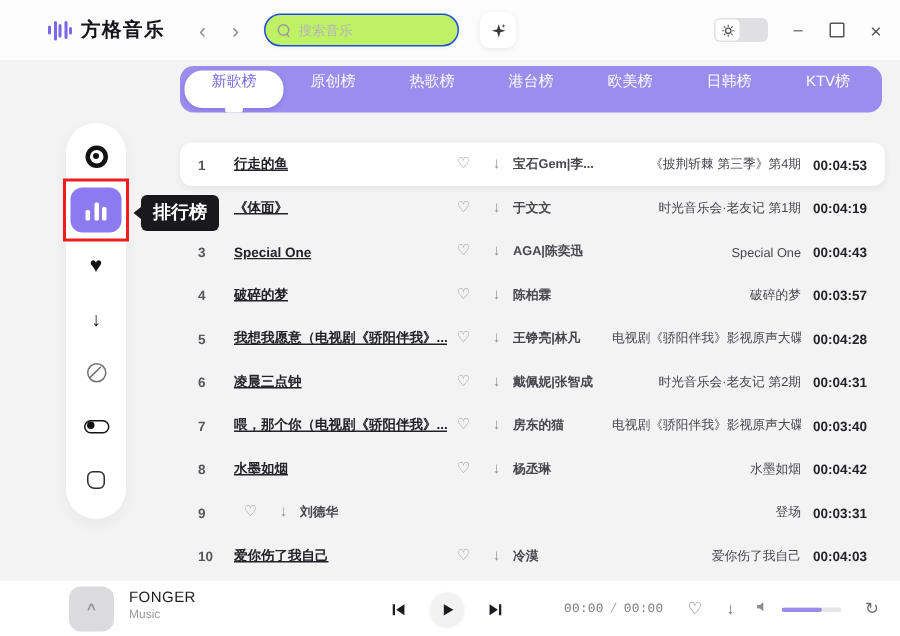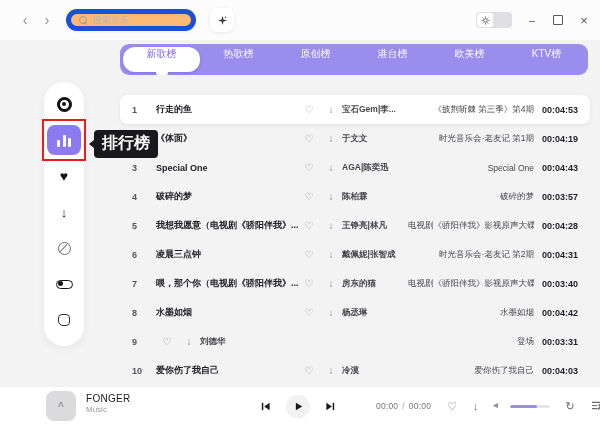--- a/index.html
+++ b/index.html
@@ -9,21 +9,21 @@
 
   
   .topbar { position:absolute; top:0; left:0; right:0; height:40px; background:#fcfcfc; display:flex; align-items:center; }
   .logo { display:flex; align-items:center; margin-left:32px; gap:6px; }
   .wave { display:flex; align-items:center; gap:1.5px; height:14px; }
   .wave i { width:2px; border-radius:2px; background:#7a66e6; display:block; }
   .wave i:nth-child(1){height:6px}.wave i:nth-child(2){height:13px}.wave i:nth-child(3){height:9px}.wave i:nth-child(4){height:12px}.wave i:nth-child(5){height:5px}
   .logo-text { font-size:13px; font-weight:700; color:#16161a; letter-spacing:1px; }
   .nav-btn { margin-left:18px; color:#8b8b8f; font-size:14px; line-height:1; cursor:pointer; width:14px; text-align:center; }
   .nav-btn + .nav-btn { margin-left:8px; }
-  .searchbox { margin-left:12px; width:130px; height:22px; background:#fdba74; border:5px solid #1d4ed8; border-radius:11px; box-shadow:0 1px 3px rgba(0,0,0,.04); display:flex; align-items:center; padding:0 8px; gap:5px; }
+  .searchbox { margin-left:12px; width:130px; height:22px; background:#bef264; border:1px solid #1d4ed8; border-radius:11px; box-shadow:0 1px 3px rgba(0,0,0,.04); display:flex; align-items:center; padding:0 8px; gap:5px; }
   .mag { position:relative; width:9px; height:9px; flex:0 0 auto; }
   .mag::before { content:""; position:absolute; left:0; top:0; width:6px; height:6px; border:1.2px solid #9a9aa0; border-radius:50%; }
   .mag::after { content:""; position:absolute; left:6px; top:6px; width:3px; height:1.2px; background:#9a9aa0; transform:rotate(45deg); transform-origin:0 0; }
   .searchbox input { border:none; outline:none; background:transparent; font-size:9px; color:#333; width:90px; }
   .searchbox input::placeholder { color:#b4b4ba; }
   .sparkle-btn { margin-left:14px; width:24px; height:24px; background:#fff; border-radius:7px; box-shadow:0 1px 4px rgba(0,0,0,.08); display:flex; align-items:center; justify-content:center; cursor:pointer; }
   .topbar-spacer { flex:1; }
   .theme-toggle { width:36px; height:16px; border-radius:4px; background:#e0e0e2; display:flex; align-items:center; padding:1px; cursor:pointer; }
   .theme-knob { width:16px; height:14px; background:#fff; border-radius:3px; display:flex; align-items:center; justify-content:center; }
   .winbtn { margin-left:14px; color:#55555a; font-size:11px; line-height:1; cursor:pointer; display:flex; align-items:center; justify-content:center; width:12px; height:12px; }
@@ -41,62 +41,72 @@
   .glyph-heart { font-size:14px; color:#121212; line-height:1; }
   .glyph-down { font-size:13px; color:#121212; line-height:1; }
   .ban { position:relative; width:13px; height:13px; border:1.3px solid #6f6f74; border-radius:50%; }
   .ban::after { content:""; position:absolute; left:50%; top:0; width:1.2px; height:10.5px; margin-left:-0.6px; background:#6f6f74; transform:rotate(45deg); }
   .toggle-ic { position:relative; width:17px; height:9px; border:1.3px solid #121212; border-radius:5px; }
   .toggle-ic::after { content:""; position:absolute; left:1px; top:0.8px; width:5px; height:5px; background:#121212; border-radius:50%; }
   .sq-ic { width:12px; height:12px; border:1.4px solid #2a2a2e; border-radius:4px 4px 4px 5px; }
 
   
   .annotation-box { position:absolute; left:42px; top:119px; width:44px; height:42px; border:2px solid #ee1d1d; z-index:5; pointer-events:none; }
-  .tooltip { position:absolute; left:94px; top:130px; background:#19191c; color:#fff; font-size:16px; font-weight:600; padding:3px 8px 4px; border-radius:4px; z-index:5; white-space:nowrap; }
+  .tooltip { position:absolute; left:94px; top:130px; background:#19191c; color:#fff; font-size:12px; font-weight:600; padding:3px 8px 4px; border-radius:4px; z-index:5; white-space:nowrap; }
   .tooltip-arrow { position:absolute; left:-5px; top:50%; margin-top:-4px; width:0; height:0; border-top:4px solid transparent; border-bottom:4px solid transparent; border-right:5px solid #19191c; }
 
   
   .tabbar { position:absolute; left:120px; top:44px; width:468px; height:31px; background:#9b8dee; border-radius:9px; display:flex; align-items:stretch; padding:3px; }
   .tab { position:relative; flex:1; display:flex; justify-content:center; font-size:10px; font-weight:400; color:rgba(255,255,255,.96); cursor:pointer; border-radius:12px; }
   .tab.active { background:#fff; color:#7b68e8; box-shadow:0 1px 3px rgba(60,40,160,.25); }
   .tab.active::after { content:""; position:absolute; bottom:-3px; left:50%; transform:translateX(-50%); width:12px; height:4px; background:#fff; border-radius:2px; }
 
   
   .songlist { position:absolute; left:120px; top:95px; width:470px; }
   .song-row { display:flex; align-items:center; height:29px; padding:0 12px; border-radius:8px; cursor:pointer; }
   .song-row.active { background:#fff; box-shadow:0 1px 5px rgba(0,0,0,.07); }
   .c-num { width:24px; font-size:9px; font-weight:700; color:#55555a; }
-  .c-title { width:142px; font-size:9px; font-weight:600; color:#232327; white-space:nowrap; overflow:hidden; }
+  .c-title { width:142px; font-size:9px; font-weight:600; color:#232327; white-space:nowrap; overflow:hidden;text-decoration:underline; }
   .c-ic { width:22px; text-align:center; color:#8e8e93; font-size:10px; line-height:1; cursor:pointer; }
   .c-artist { width:60px; font-size:8.5px; color:#47474c; white-space:nowrap; overflow:hidden;font-weight:bold; }
   .c-album { flex:1; padding-left:6px; font-size:8.5px; color:#47474c; white-space:nowrap; overflow:hidden;text-align:right; }
   .c-time { width:44px; text-align:right; font-size:9px; font-weight:600; color:#232327; }
 
   
   .player { position:absolute; left:0; right:0; bottom:0; height:38px; background:#fff; border-top:1px solid #f1f1f2; }
   .thumb { position:absolute; left:46px; top:4px; width:30px; height:30px; background:#dbdbdd; border-radius:8px; display:flex; align-items:center; justify-content:center; font-size:10px; font-weight:700; color:#8e8e93; }
   .brand { position:absolute; left:86px; top:6px; }
   .brand-name { font-size:10px; font-weight:400; color:#1b1b1f; letter-spacing:.3px; }
   .brand-sub { font-size:8px; color:#9a9aa0; margin-top:1px; }
   .transport { position:absolute; left:260px; top:0; height:38px; display:flex; align-items:center; gap:16px; }
   .tbtn { display:flex; align-items:center; justify-content:center; cursor:pointer; }
   .play-circle { width:22px; height:22px; border-radius:50%; background:#f2f2f3; box-shadow:0 1px 3px rgba(0,0,0,.1); }
   .player-right { position:absolute; left:376px; top:0; height:38px; display:flex; align-items:center; }
-  .ptime { font-size:8.5px; color:#77777c; letter-spacing:.2px; }
+  .ptime { font-size:8.5px; color:#77777c; letter-spacing:.2px;font-family:Liberation Mono, monospace; }
   .ptime .sep { margin:0 4px; color:#aaaaae; }
   .pr-ic { margin-left:16px; color:#6b6b70; font-size:11px; line-height:1; cursor:pointer; }
   .vol-track { margin-left:8px; width:40px; height:3px; background:#e6e6e8; border-radius:2px; overflow:hidden; cursor:pointer; }
   .vol-fill { height:100%; background:#9b8dee; border-radius:2px; }
 </style>
 </head>
 <body>
 
 <div class="app">
 
   <div class="topbar">
+    <div class="logo">
+      <span class="wave">
+          <i></i>
+          <i></i>
+          <i></i>
+          <i></i>
+          <i></i>
+        </span>
+      <span class="logo-text">方格音乐</span>
+    </div>
     <span class="nav-btn"><span>‹</span></span>
     <span class="nav-btn"><span>›</span></span>
     <div class="searchbox">
       <span class="mag"></span>
       <input type="text" placeholder="搜索音乐" style="">
     </div>
     <div class="sparkle-btn">
       <svg width="11" height="11" viewBox="0 0 24 24">
         <path d="M12 2 L14.2 9.8 L22 12 L14.2 14.2 L12 22 L9.8 14.2 L2 12 L9.8 9.8 Z" fill="#3a3a3e"></path>
         <path d="M19 2 L19.7 4.3 L22 5 L19.7 5.7 L19 8 L18.3 5.7 L16 5 L18.3 4.3 Z" fill="#3a3a3e"></path>
@@ -156,30 +166,33 @@
   <div class="tooltip">
     <span class="tooltip-arrow"></span>
     <span>排行榜</span>
   </div>
 
   <div class="tabbar">
     <div class="tab active">
         <span>新歌榜</span>
       </div>
       <div class="tab">
+        <span>原创榜</span>
+      </div>
+      <div class="tab">
         <span>热歌榜</span>
       </div>
       <div class="tab">
-        <span>原创榜</span>
-      </div>
-      <div class="tab">
         <span>港台榜</span>
       </div>
       <div class="tab">
         <span>欧美榜</span>
+      </div>
+      <div class="tab">
+        <span>日韩榜</span>
       </div>
       <div class="tab">
         <span>KTV榜</span>
       </div>
   </div>
 
   <div class="songlist">
     <div class="song-row active">
         <span class="c-num">1</span>
         <span class="c-title">行走的鱼</span>

